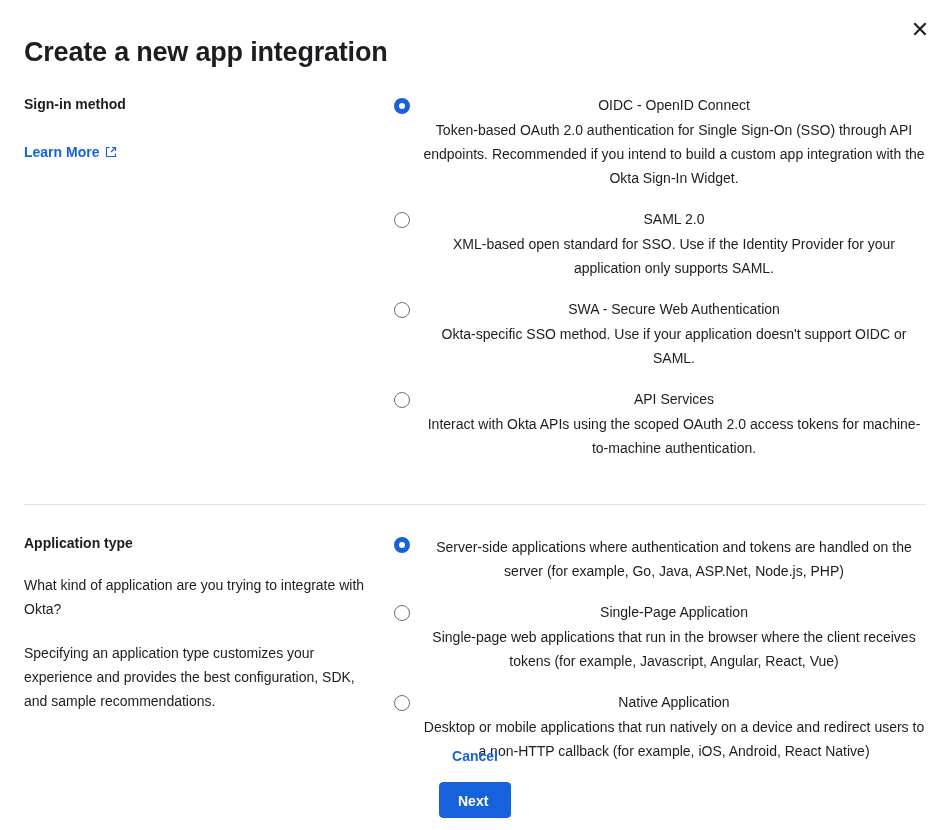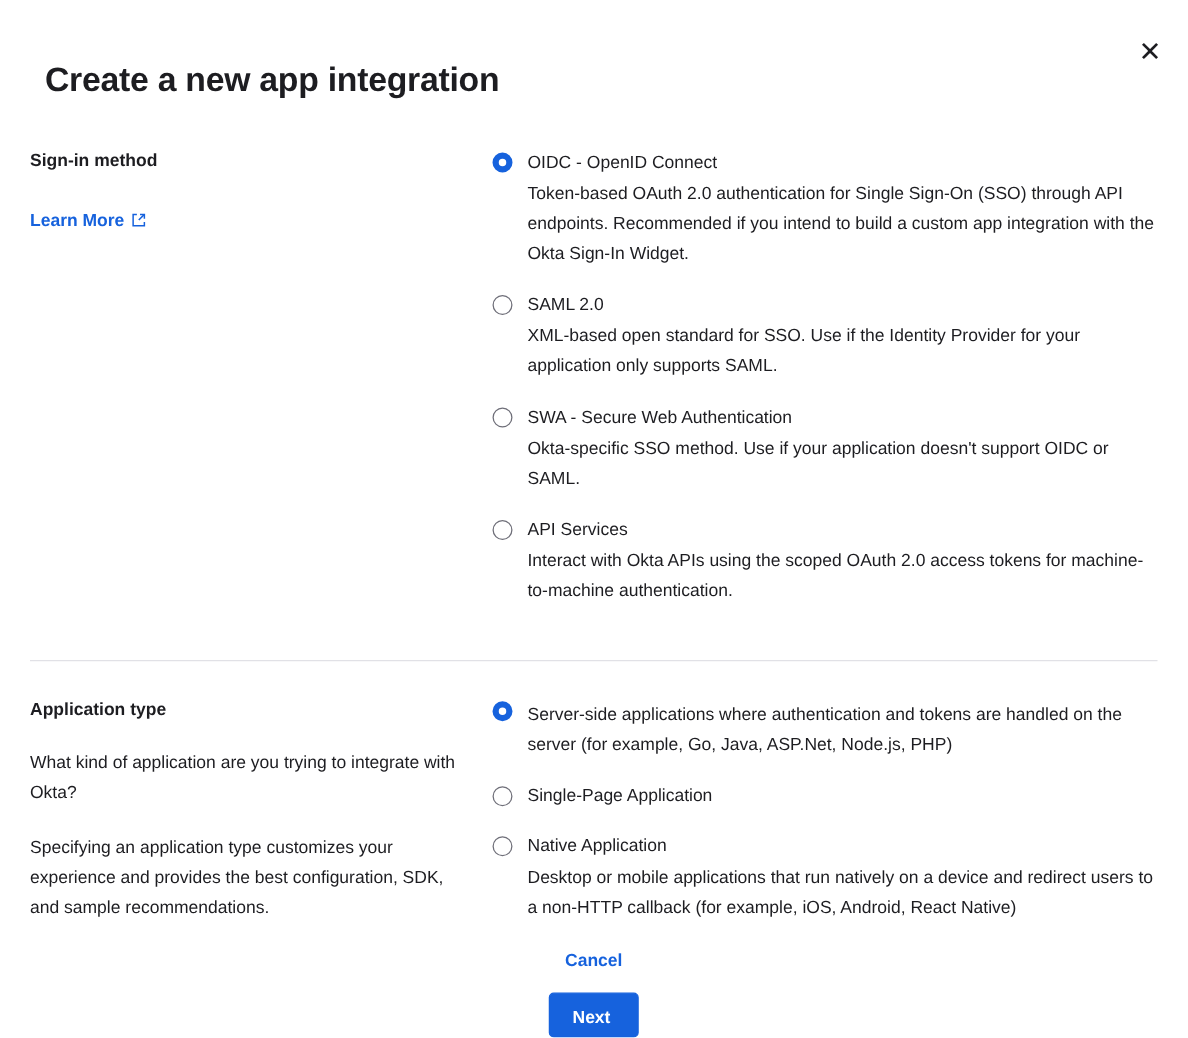--- a/index.html
+++ b/index.html
@@ -36,35 +36,36 @@
     text-align: center;
     cursor: pointer;
     padding: 0;
     font-family: "Liberation Sans", sans-serif;
   }
   .dialog-title {
     font-size: 27px;
     font-weight: bold;
     line-height: 1.2;
     color: #1d1d21;
-    margin: 12px;
+    margin: 0;
     padding: 36px 0 0 24px;
     letter-spacing: -0.2px;
   }
   .section {
     display: flex;
     padding: 0 24px;
   }
   .section-left {
     width: 370px;
     flex: 0 0 370px;
     padding-right: 20px;
   }
   .section-right {
     flex: 1 1 auto;
+    text-align: center;
   }
   .section-label {
     font-size: 14px;
     font-weight: bold;
     color: #1d1d21;
     margin: 0;
     line-height: 20px;
   }
   .learn-more {
     display: inline-flex;
@@ -240,20 +241,21 @@
         <span class="radio checked"></span>
         <div class="option-body">
           <div class="option-desc">Server-side applications where authentication and tokens are handled on the server (for example, Go, Java, ASP.Net, Node.js, PHP)</div>
         </div>
       </div>
 
       <div class="option">
         <span class="radio"></span>
         <div class="option-body">
           <div class="option-title">Single-Page Application</div>
+          <div class="option-desc">Single-page web applications that run in the browser where the client receives tokens (for example, Javascript, Angular, React, Vue)</div>
         </div>
       </div>
 
       <div class="option">
         <span class="radio"></span>
         <div class="option-body">
           <div class="option-title">Native Application</div>
           <div class="option-desc">Desktop or mobile applications that run natively on a device and redirect users to a non-HTTP callback (for example, iOS, Android, React Native)</div>
         </div>
       </div>

